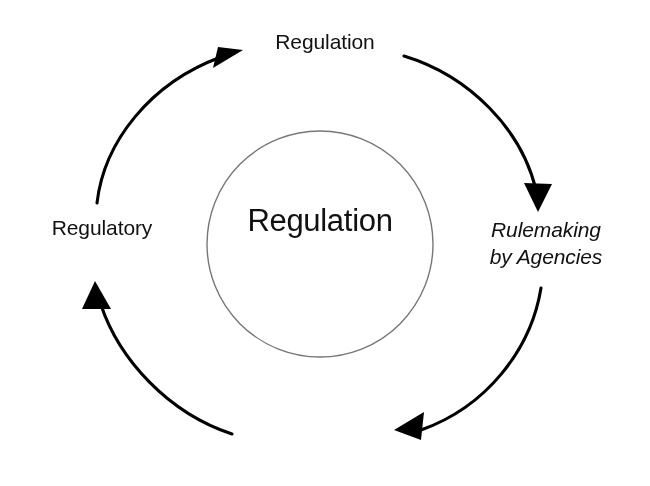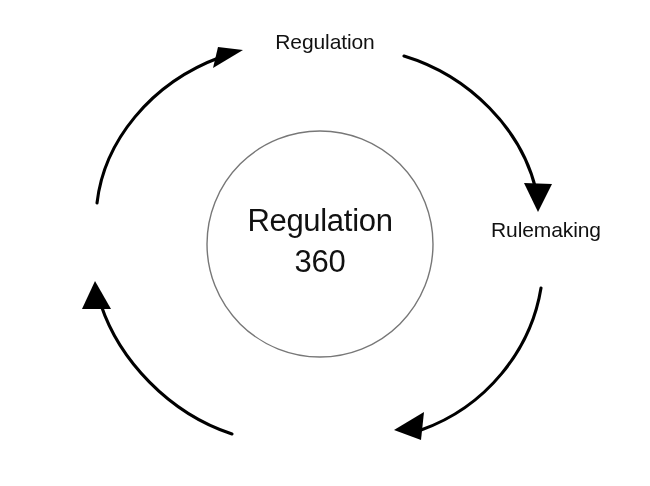--- a/index.html
+++ b/index.html
@@ -43,20 +43,21 @@
   }
   #label-top {
     left: 232px;
     top: 28px;
     width: 186px;
   }
   #label-right {
     left: 470px;
     top: 216px;
     width: 152px;
+    font-style: italic;
   }
   #label-bottom {
     left: 238px;
     top: 404px;
     width: 164px;
   }
   #label-left {
     left: 32px;
     top: 214px;
     width: 140px;
@@ -103,30 +104,31 @@
     </g>
 
     <g>
       <path d="M 232,434 C 168,413 119,359 101,305" fill="none" stroke="#000000" stroke-width="3.1" stroke-linecap="round"></path>
       <polygon points="95,281 111,309 82,309" fill="#000000"></polygon>
     </g>
   </svg>
 
   <div id="center-label">
     <span class="line">Regulation</span>
-    <span class="line">360</span>
   </div>
 
   <div class="node-label" id="label-top">
     <span class="line">Regulation</span>
   </div>
 
   <div class="node-label" id="label-right">
     <span class="line">Rulemaking</span>
+    <span class="line">by Agencies</span>
   </div>
 
   <div class="node-label" id="label-bottom">
   </div>
 
   <div class="node-label" id="label-left">
+    <span class="line">Regulatory</span>
   </div>
 
 </div>
 
 </body></html>

